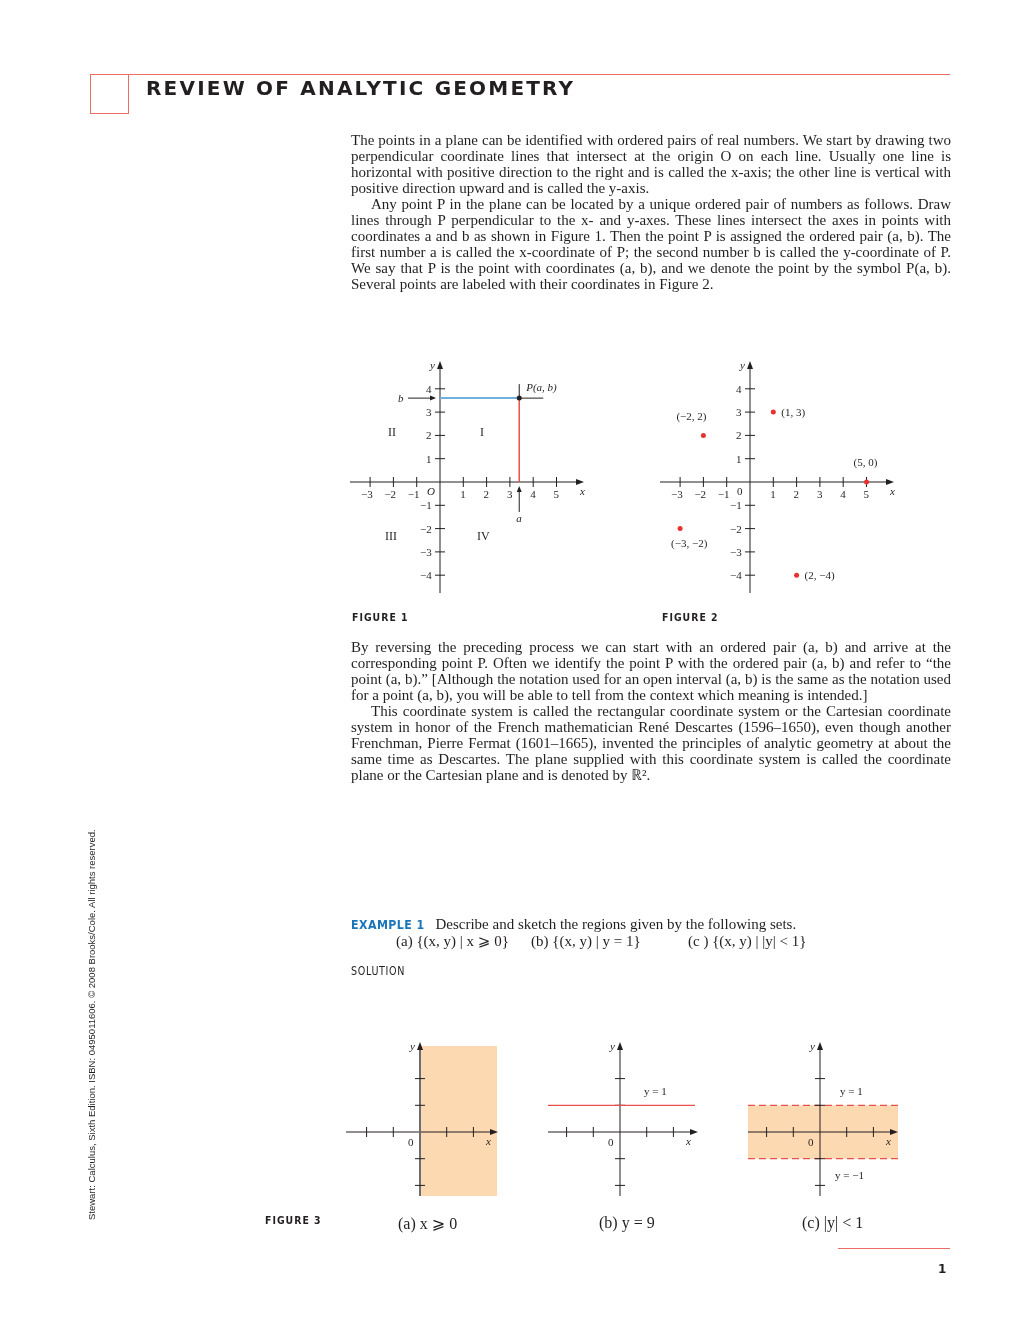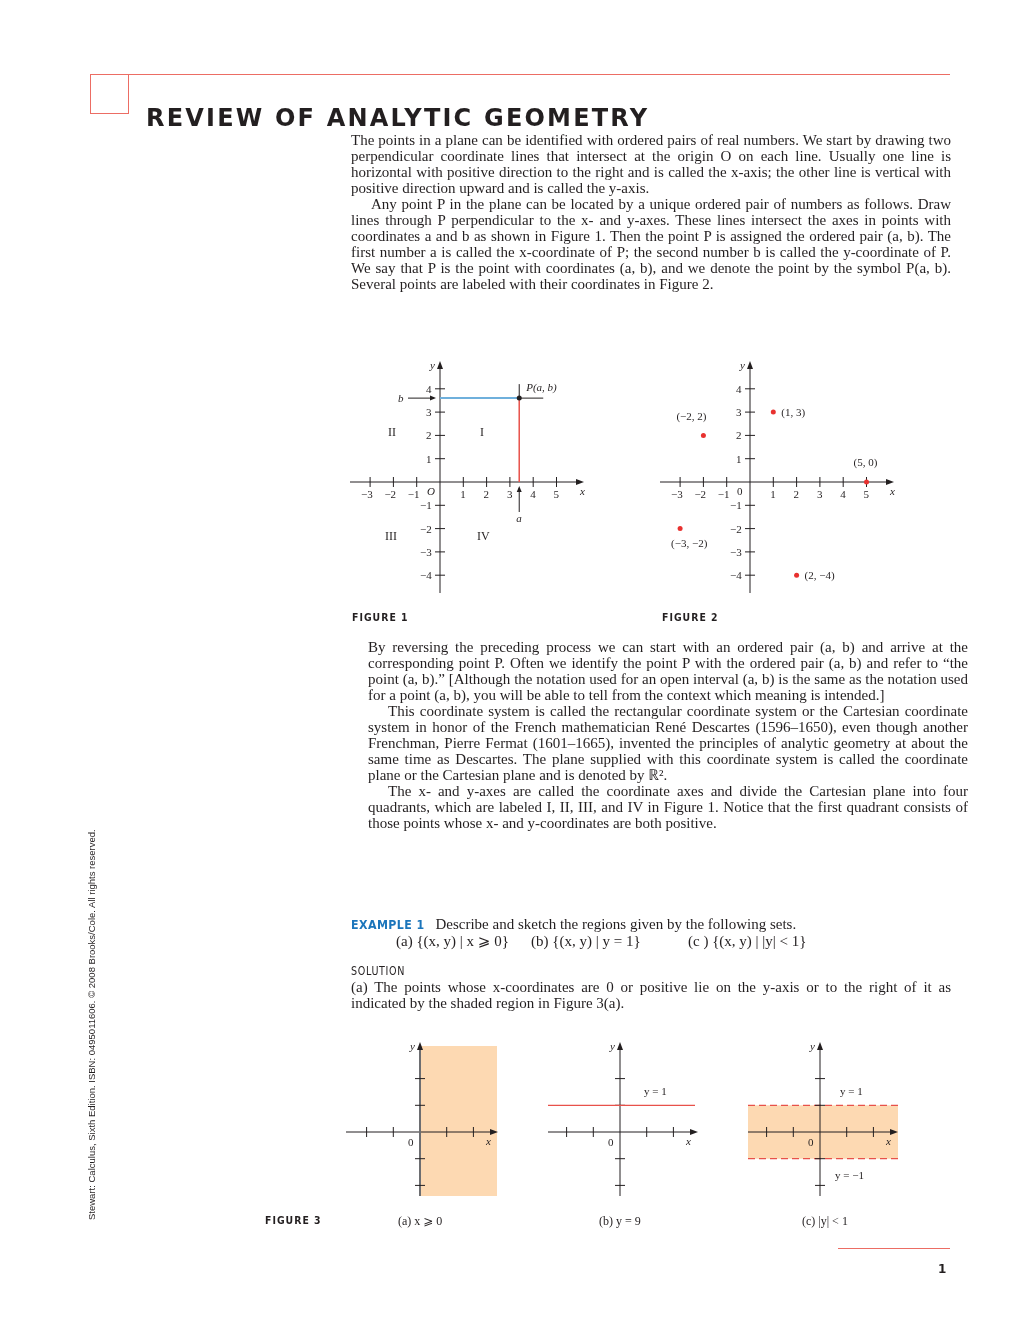--- a/index.html
+++ b/index.html
@@ -1,37 +1,37 @@
 <!DOCTYPE html>
 <html><head>
 <meta charset="utf-8">
 <style>
   html, body { margin: 0; padding: 0; background: #ffffff; }
   body { width: 1020px; height: 1320px; position: relative; overflow: hidden;
          font-family: "Liberation Serif", serif; color: #231f20; }
   .abs { position: absolute; }
   .rule-top { left: 90px; top: 74px; width: 860px; height: 0; border-top: 1.5px solid #ec6d64; }
   .box { left: 90px; top: 74px; width: 39px; height: 40px; border: 1.5px solid #ec6d64; border-top: none; box-sizing: border-box; }
-  .title { left: 146px; top: 104px; font-family: "DejaVu Sans", sans-serif; font-weight: bold;
-           font-size: 24px; letter-spacing: 2.2px; color: #231f20; }
+  .title { left: 146px; top: 76px; font-family: "DejaVu Sans", sans-serif; font-weight: bold;
+           font-size: 20px; letter-spacing: 2.2px; color: #231f20; }
   .para { left: 351px; width: 600px; font-size: 15px; line-height: 16px; text-align: justify; }
   .para p { margin: 0; }
   .para p.ind { text-indent: 20px; }
   .fig-label { font-family: "DejaVu Sans", sans-serif; font-weight: bold; font-size: 11px;
                letter-spacing: 1.2px; color: #231f20; transform: scaleX(0.85); transform-origin: left center; }
   .example-head { color: #1b75bb; font-family: "DejaVu Sans", sans-serif; font-weight: bold;
                   font-size: 13px; letter-spacing: 0.5px; transform: scaleX(0.85); display:inline-block; transform-origin:left center; }
   .solution { font-family: "DejaVu Sans", sans-serif; font-size: 12px; letter-spacing: 0.8px;
               transform: scaleX(0.8); transform-origin: left center; }
   svg text { font-family: "Liberation Serif", serif; fill: #231f20; }
   .sidenote { left: 86px; top: 1220px; transform: rotate(-90deg); transform-origin: left top;
               font-family: "Liberation Sans", sans-serif; font-size: 9.5px; color: #231f20; white-space: nowrap; width: 350px; }
   .rule-bottom { left: 838px; top: 1248px; width: 112px; border-top: 1.2px solid #ec6d64; }
   .pageno { left: 938px; top: 1262px; font-family: "DejaVu Sans", sans-serif; font-weight: bold; font-size: 12px; }
-  .caption3 { font-size: 12px; }
+  .caption3 { font-size: 16px; }
 </style>
 </head>
 <body>
 
 <div class="abs rule-top"></div>
 <div class="abs box"></div>
 <div class="abs title">REVIEW OF ANALYTIC GEOMETRY</div>
 
 <div class="abs para" style="top:132px;">
   <p>The points in a plane can be identified with ordered pairs of real numbers. We start by drawing two perpendicular coordinate lines that intersect at the origin O on each line. Usually one line is horizontal with positive direction to the right and is called the x-axis; the other line is vertical with positive direction upward and is called the y-axis.</p>
@@ -148,38 +148,36 @@
       <circle cx="25.099999999999994" cy="173.6" r="2.5" fill="#e8312f"></circle>
       <text x="16.099999999999994" y="191.6" font-size="11">(−3, −2)</text>
       <circle cx="141.6" cy="220.2" r="2.5" fill="#e8312f"></circle>
       <text x="149.6" y="224.2" font-size="11">(2, −4)</text>
     </g>
 </svg>
 
 <div class="abs fig-label" style="left:352px; top:611px;">FIGURE 1</div>
 <div class="abs fig-label" style="left:662px; top:611px;">FIGURE 2</div>
 
-<div class="abs para" style="top:639px;margin-left:17px;">
+<div class="abs para" style="top:639px;">
   <p>By reversing the preceding process we can start with an ordered pair (a, b) and arrive at the corresponding point P. Often we identify the point P with the ordered pair (a, b) and refer to “the point (a, b).” [Although the notation used for an open interval (a, b) is the same as the notation used for a point (a, b), you will be able to tell from the context which meaning is intended.]</p>
   <p class="ind">This coordinate system is called the rectangular coordinate system or the Cartesian coordinate system in honor of the French mathematician René Descartes (1596–1650), even though another Frenchman, Pierre Fermat (1601–1665), invented the principles of analytic geometry at about the same time as Descartes. The plane supplied with this coordinate system is called the coordinate plane or the Cartesian plane and is denoted by ℝ².</p>
-  <p class="ind">The x- and y-axes are called the coordinate axes and divide the Cartesian plane into four quadrants, which are labeled I, II, III, and IV in Figure 1. Notice that the first quadrant consists of those points whose x- and y-coordinates are both positive.</p>
 </div>
 
 <div class="abs para" style="top:916px;">
   <div>
     <span class="example-head">EXAMPLE 1</span>
     <span style="margin-left:-6px;">Describe and sketch the regions given by the following sets.</span>
   </div>
   <div style="position:relative; height:22px;">
     <span class="abs" style="left:0;margin-left:45px;">(a) {(x, y) | x ⩾ 0}</span>
     <span class="abs" style="left:180px;">(b) {(x, y) | y = 1}</span>
     <span class="abs" style="left:337px;">(c ) {(x, y) | |y| &lt; 1}</span>
   </div>
   <div class="solution" style="margin-top:8px;">SOLUTION</div>
-  <p>(a) The points whose x-coordinates are 0 or positive lie on the y-axis or to the right of it as indicated by the shaded region in Figure 3(a).</p>
 </div>
 
 <svg class="abs" style="left:340px; top:1040px;" width="170" height="160">
     <g id="fig3a">
       <rect x="80" y="6" width="77" height="150" fill="#fdd9b2"></rect>
       <line x1="6" y1="92" x2="152" y2="92" stroke="#231f20" stroke-width="1"></line>
       <polygon points="158,92 150,89 150,95" fill="#231f20"></polygon>
       <line x1="80" y1="156" x2="80" y2="8" stroke="#6d6e71" stroke-width="2"></line>
       <polygon points="80,2 77,10 83,10" fill="#231f20"></polygon>
       <text x="146" y="105" font-size="11" font-style="italic">x</text>

